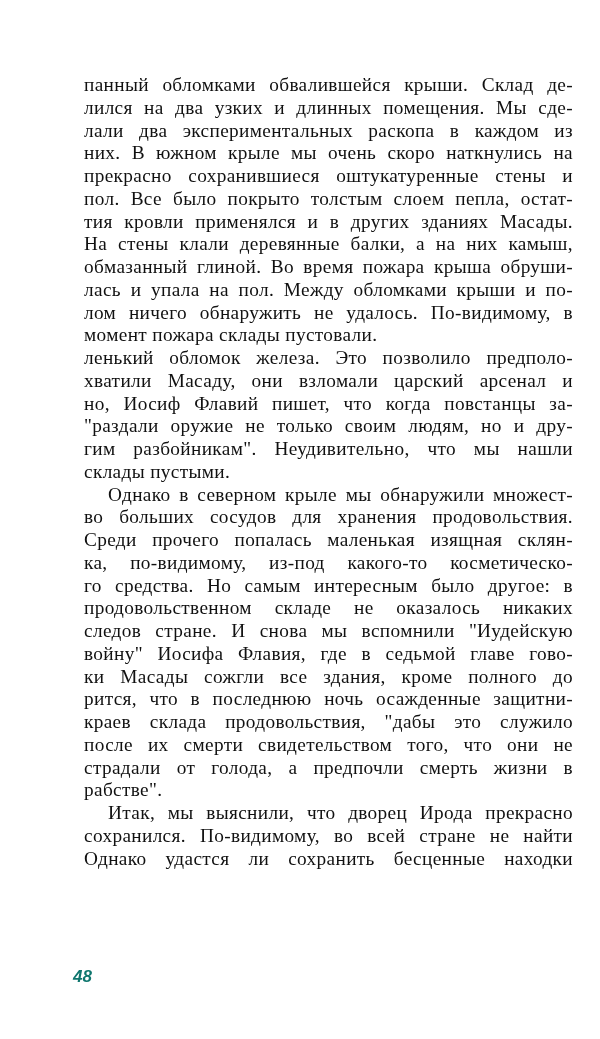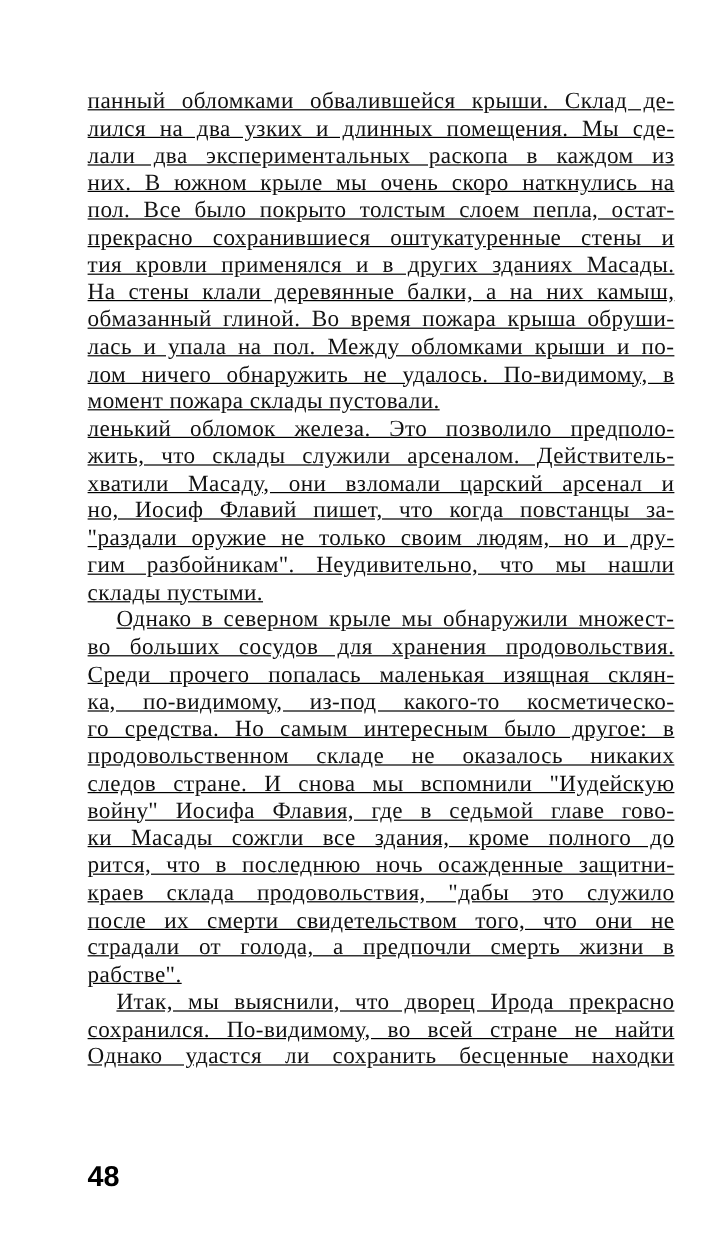--- a/index.html
+++ b/index.html
@@ -1,60 +1,59 @@
 <!DOCTYPE html>
 <html><head>
 <meta charset="utf-8">
 <style>
   html, body { margin: 0; padding: 0; background: #ffffff; }
   body { width: 600px; height: 1039px; position: relative; overflow: hidden; }
-  .page { position: absolute; left: 73px; top: 74px; width: 489px; text-decoration: underline; }
+  .page { position: absolute; left: 84px; top: 74px; width: 489px; }
   .line {
     font-family: "Liberation Serif", "DejaVu Serif", serif;
     font-size: 19.3px;
     line-height: 22.75px;
     height: 22.75px;
     color: #111111;
     white-space: nowrap;
     text-align: justify;
     text-align-last: justify;
     letter-spacing: 0.35px;
     overflow: visible;
   }
   .line.last { text-align-last: left; }
   .line.indent { padding-left: 24px; }
   .page-number {
     position: absolute; left: 73px; top: 967px;
     font-family: "Liberation Sans", "DejaVu Sans", sans-serif;
-    font-weight: bold; font-size: 24px; color: #000000;
+    font-weight: bold; font-size: 17px; color: #0f766e; font-style: italic;
   }
 </style>
 </head>
 <body>
 
 <div class="page">
 
   <div>
     <div class="line">панный обломками обвалившейся крыши. Склад де-</div>
     <div class="line">лился на два узких и длинных помещения. Мы сде-</div>
     <div class="line">лали два экспериментальных раскопа в каждом из</div>
     <div class="line">них. В южном крыле мы очень скоро наткнулись на</div>
+    <div class="line">прекрасно сохранившиеся оштукатуренные стены и</div>
     <div class="line">пол. Все было покрыто толстым слоем пепла, остат-</div>
-    <div class="line">прекрасно сохранившиеся оштукатуренные стены и</div>
     <div class="line">тия кровли применялся и в других зданиях Масады.</div>
     <div class="line">На стены клали деревянные балки, а на них камыш,</div>
     <div class="line">обмазанный глиной. Во время пожара крыша обруши-</div>
     <div class="line">лась и упала на пол. Между обломками крыши и по-</div>
     <div class="line">лом ничего обнаружить не удалось. По-видимому, в</div>
     <div class="line last">момент пожара склады пустовали.</div>
   </div>
 
   <div>
     <div class="line">ленький обломок железа. Это позволило предполо-</div>
-    <div class="line">жить, что склады служили арсеналом. Действитель-</div>
     <div class="line">хватили Масаду, они взломали царский арсенал и</div>
     <div class="line">но, Иосиф Флавий пишет, что когда повстанцы за-</div>
     <div class="line">"раздали оружие не только своим людям, но и дру-</div>
     <div class="line">гим разбойникам". Неудивительно, что мы нашли</div>
     <div class="line last">склады пустыми.</div>
   </div>
 
   <div>
     <div class="line indent">Однако в северном крыле мы обнаружили множест-</div>
     <div class="line">во больших сосудов для хранения продовольствия.</div>

